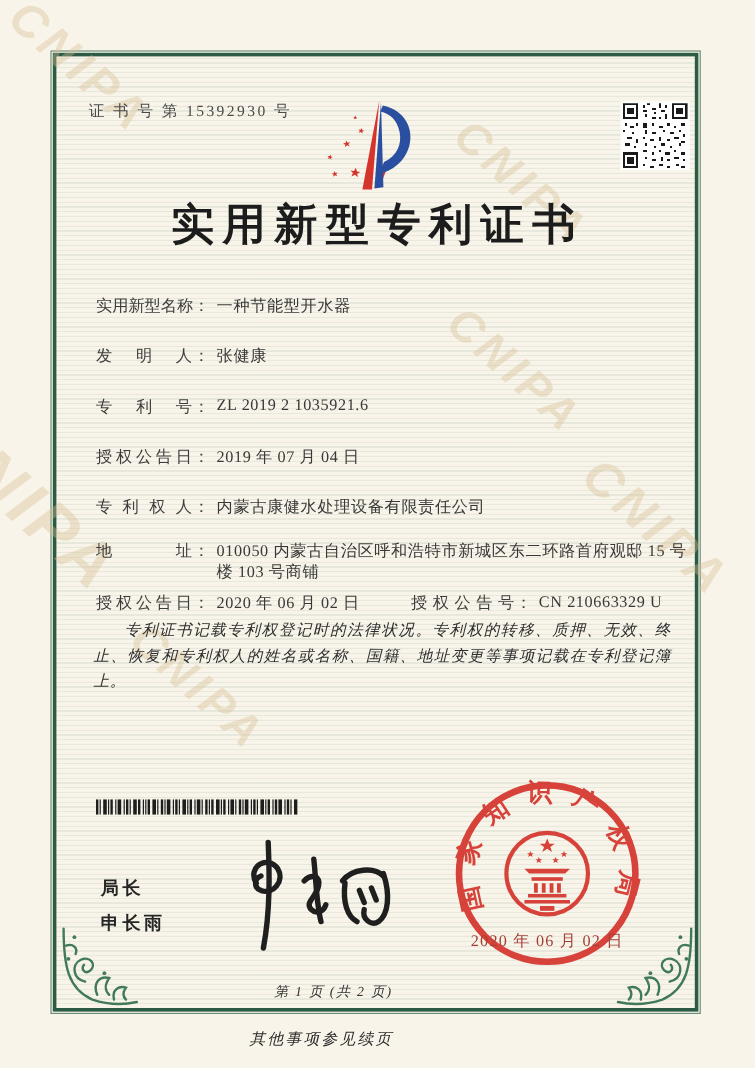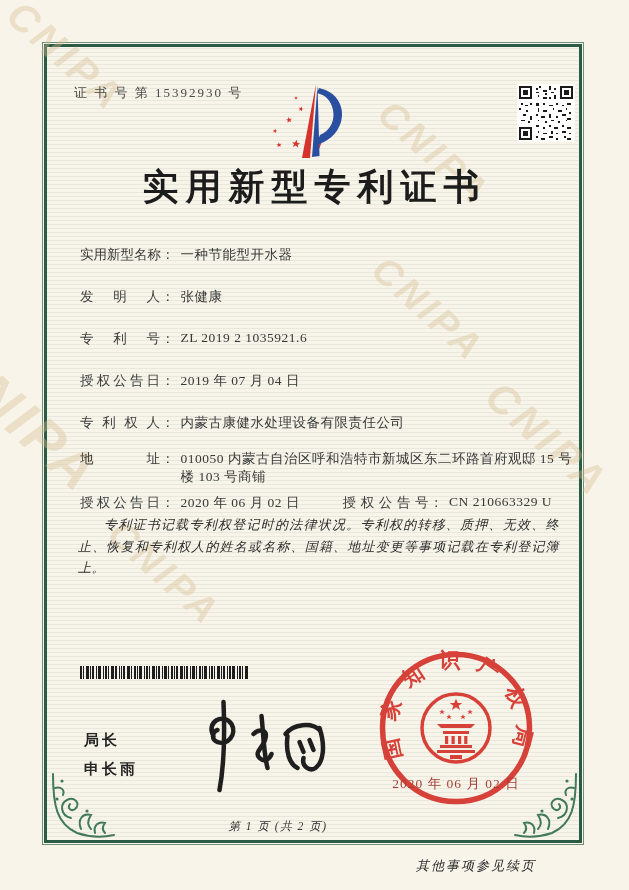--- a/index.html
+++ b/index.html
@@ -52,21 +52,21 @@
   }
   .barcode{position:absolute;left:80px;top:666px;width:168px;height:13px;}
   .sig-label{position:absolute;left:84px;font-size:15px;font-weight:600;letter-spacing:3px;color:#262626;
     font-family:"Liberation Sans","DejaVu Sans",sans-serif;}
   .sig-title{top:731px;}
   .sig-name{top:760px;}
   .signature{position:absolute;left:182px;top:696px;width:158px;height:100px;}
   .seal{position:absolute;left:377px;top:648px;width:160px;height:164px;}
   .page-num{position:absolute;left:0;top:819px;width:556px;text-align:center;
     font-size:11.5px;letter-spacing:1.5px;color:#333;font-style:italic;}
-  .continuation{position:absolute;left:0;top:857px;width:536px;text-align:right;
+  .continuation{position:absolute;left:0;top:857px;width:536px;text-align:center;
     font-size:13px;letter-spacing:2px;color:#2c2c2c;font-style:italic;}
   .ornament{position:absolute;width:70px;height:74px;}
   .orn-bl{left:47px;top:766px;}
   .orn-br{left:512px;top:766px;transform:scaleX(-1);}
 </style>
 </head>
 <body>
 
 <div class="paper">
 

